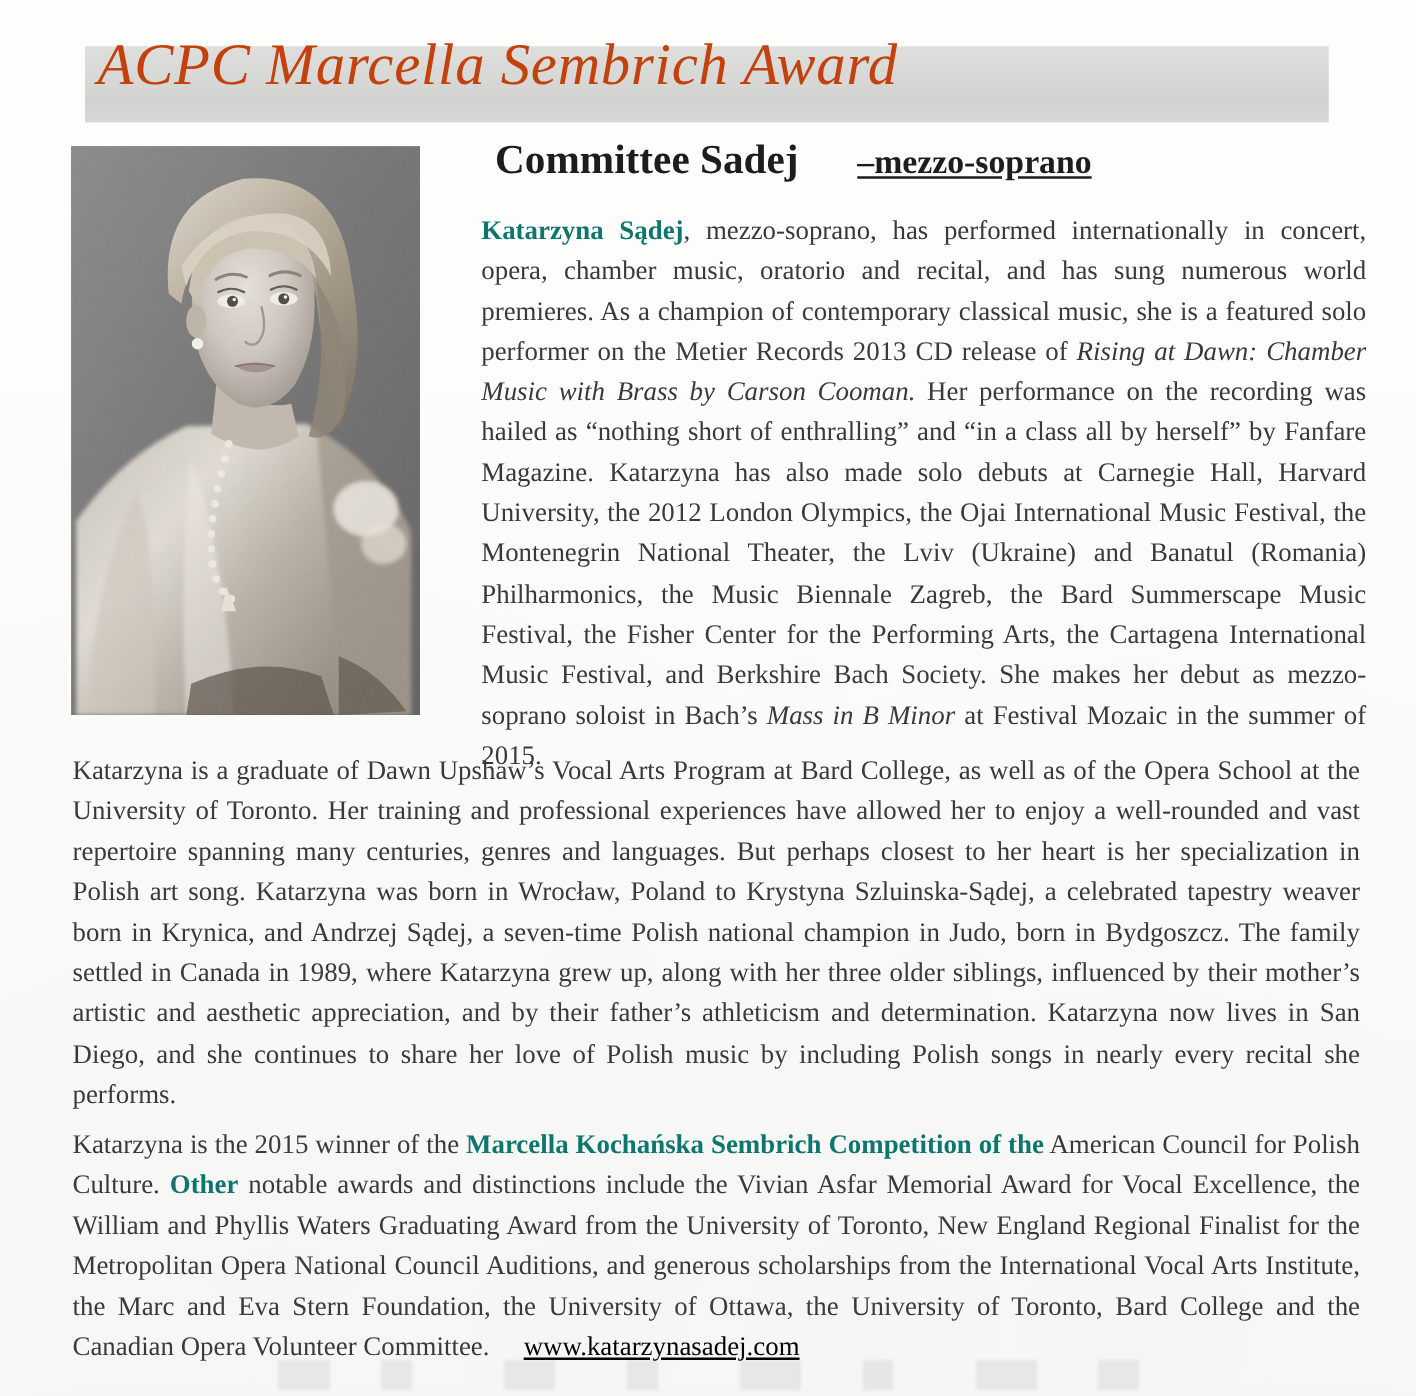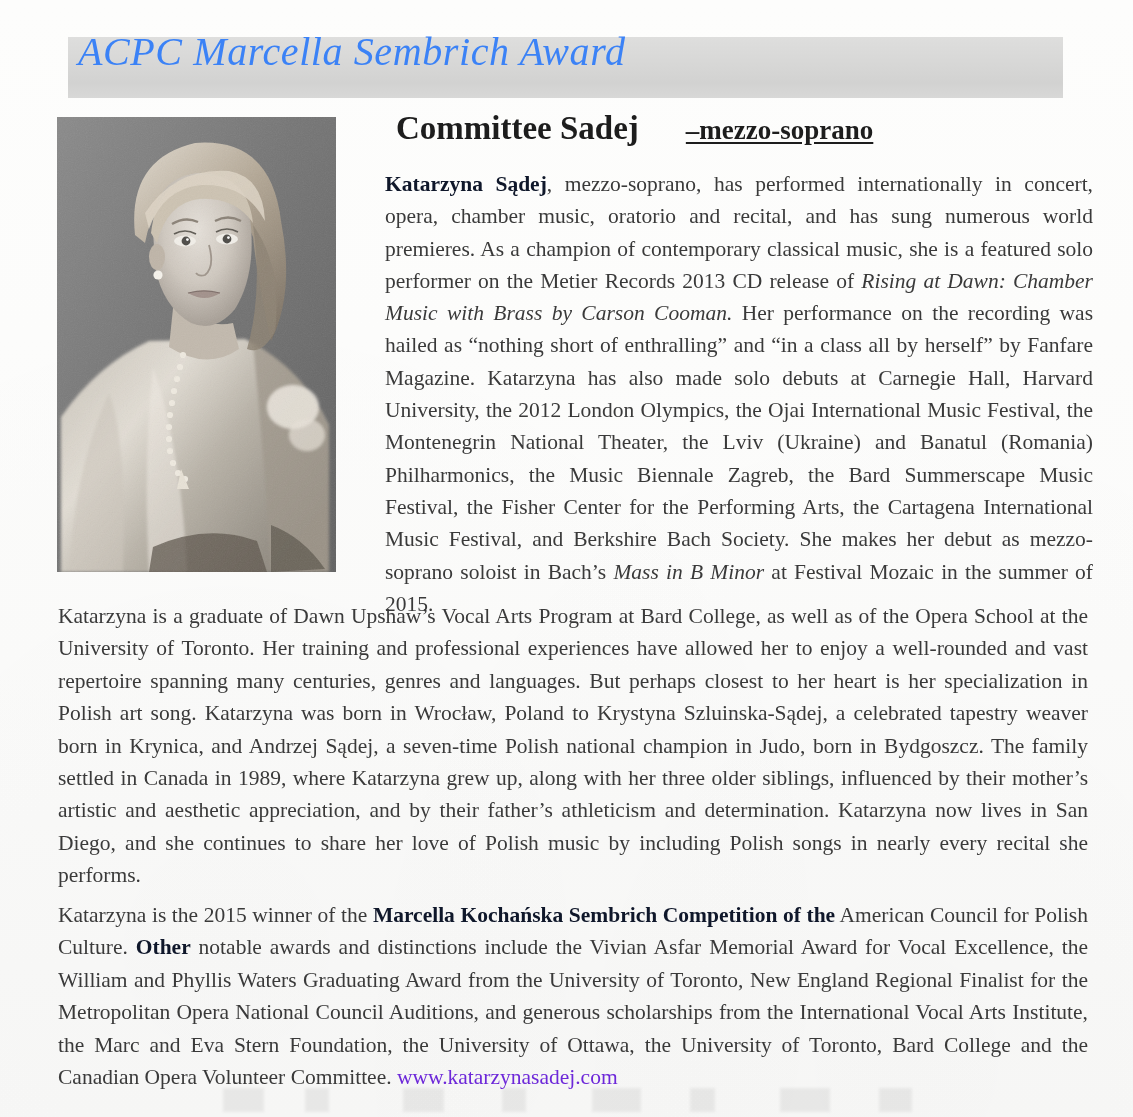--- a/index.html
+++ b/index.html
@@ -27,24 +27,24 @@
     width: 995px;
     height: 61px;
     background: linear-gradient(180deg, #dededd 0%, #d7d7d6 45%, #d2d2d1 75%, #d8d8d7 100%);
   }
   .banner-title {
     position: absolute;
     left: 78px;
     top: 29px;
     font-family: "Liberation Serif", "DejaVu Serif", serif;
     font-style: italic;
-    font-size: 40px;
+    font-size: 47px;
     line-height: 46px;
     letter-spacing: 0.6px;
-    color: #3b82f6;
+    color: #c2410c;
     white-space: nowrap;
   }
 
   
   .photo {
     position: absolute;
     left: 57px;
     top: 117px;
     width: 279px;
     height: 455px;
@@ -92,25 +92,27 @@
     width: 1030px;
     font-size: 21.5px;
     line-height: 32.4px;
     color: #3a3a3a;
     text-align: justify;
     text-justify: inter-word;
   }
   #para-bio    { top: 600px; }
   #para-awards { top: 899px; }
 
-  b, .b { font-weight: bold; color: #0f172a; }
+  b, .b { font-weight: bold; color: #0f766e; }
   i, .i { font-style: italic; }
   .url {
+    text-decoration: underline;
     text-underline-offset: 2px;
-    color: #6d28d9;
+    color: #000000;
+    margin-left: 22px;
   }
 
   
   .bleed {
     position: absolute;
     left: 190px;
     top: 1088px;
     width: 820px;
     height: 24px;
     opacity: 0.085;

